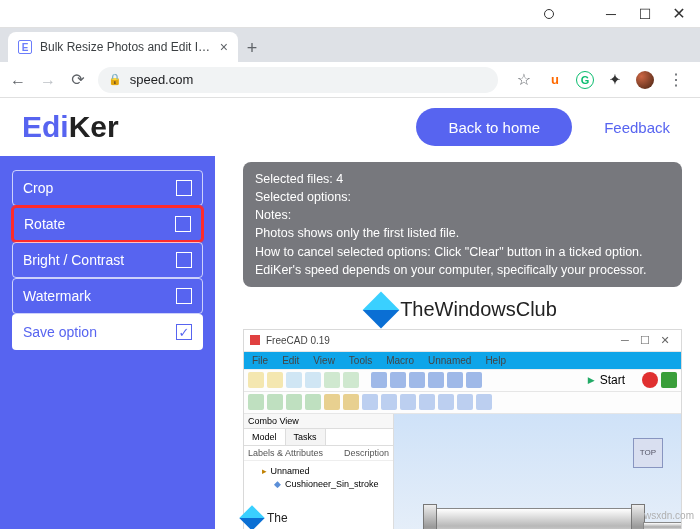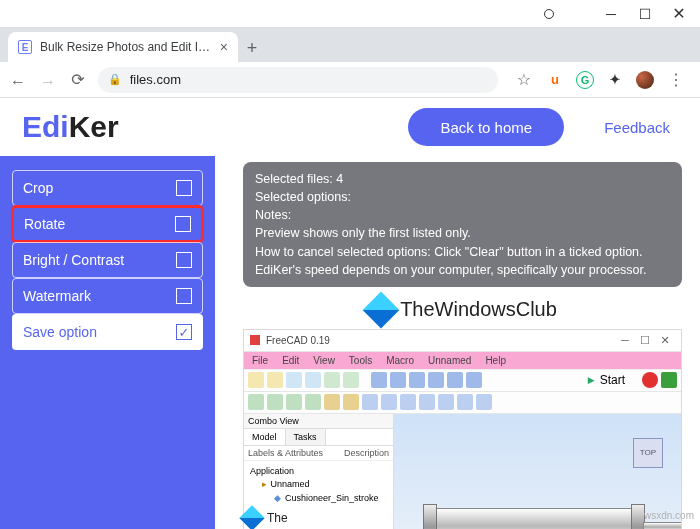--- a/index.html
+++ b/index.html
@@ -21,21 +21,21 @@
 .navicon { width:20px; height:20px; display:flex; align-items:center; justify-content:center; color:#5f6368; font-size:16px;}
 .navicon.disabled { color:#bdc1c6;}
 .omnibox { flex:1; height:26px; background:#f1f3f4; border-radius:13px; display:flex; align-items:center; padding:0 10px; gap:8px;}
 .lock { color:#5f6368; font-size:11px;}
 .url { font-size:13px; color:#202124;}
 .extarea { display:flex; align-items:center; gap:12px; padding:0 6px;}
 .ext { width:18px; height:18px; display:flex; align-items:center; justify-content:center; font-size:13px; font-weight:bold;}
 .avatar { width:18px; height:18px; border-radius:50%; background: radial-gradient(circle at 30% 30%, #cc6644, #442211);}
 
 .page { position:absolute; top:98px; left:0; right:0; bottom:0; background:#fff; display:flex; flex-direction:column;}
-.header { height:58px; display:flex; align-items:center; padding:0 22px; gap:12px;}
+.header { height:58px; display:flex; align-items:center; padding:0 22px; gap:4px;}
 .logo { font-size:30px; font-weight:700;}
 .logo .edi { color:#5764f0;}
 .logo .ker { color:#222;}
 .header-spacer { flex:1;}
 .btn-home { background:#5764f0; color:#fff; border:none; border-radius:22px; height:38px; padding:0 32px; font-size:15px; font-weight:500;}
 .link-feedback { color:#5764f0; font-size:15px; margin-left:28px; margin-right:8px;}
 
 .content { flex:1; display:flex; overflow:hidden;}
 .sidebar { width:215px; background:#5764f0; padding:14px 12px; display:flex; flex-direction:column; gap:0;}
 .opt { border:1px solid rgba(255,255,255,0.7); border-radius:4px; height:36px; display:flex; align-items:center; padding:0 10px; color:#fff; font-size:14px;}
@@ -49,21 +49,21 @@
 .infobox { background:#77787d; color:#fff; border-radius:8px; padding:8px 12px; font-size:12.5px; line-height:1.45;}
 .brand { display:flex; align-items:center; justify-content:center; gap:6px; margin:10px 0 6px;}
 .brand-icon { width:26px; height:26px; transform:rotate(45deg); background:linear-gradient(135deg,#3ad0ff 50%,#0a6fd4 50%);}
 .brand-text { font-size:20px; font-weight:400; color:#222;}
 
 .preview { border:1px solid #d9d9d9; background:#fafafa; height:248px; position:relative; overflow:hidden;}
 .pv-title { height:22px; background:#fff; border-bottom:1px solid #e6e6e6; display:flex; align-items:center; padding:0 6px; font-size:10px; color:#444;}
 .pv-title .fcicon { width:10px; height:10px; background:#e04040; margin-right:6px;}
 .pv-title .spacer{flex:1;}
 .pv-title .wbtn { width:20px; text-align:center; color:#666; font-size:11px;}
-.pv-menu { height:18px; background:#f9a8d4; display:flex; align-items:center; padding:0 8px; gap:14px; font-size:10px; color:#444; border-bottom:1px solid #eee;}
+.pv-menu { height:18px; background:#0ea5e9; display:flex; align-items:center; padding:0 8px; gap:14px; font-size:10px; color:#444; border-bottom:1px solid #eee;}
 .pv-tools { height:22px; background:#fdfdfd; border-bottom:1px solid #e6e6e6; display:flex; align-items:center; padding:0 4px; gap:3px;}
 .tool { width:16px; height:16px; border-radius:2px;}
 .pv-tools2 { height:22px; background:#fdfdfd; border-bottom:1px solid #e6e6e6; display:flex; align-items:center; padding:0 4px; gap:3px;}
 .pv-body { display:flex; height:164px;}
 .combo { width:150px; border-right:1px solid #ddd; background:#fff; font-size:9px; display:flex; flex-direction:column;}
 .combo-tabs { display:flex; border-bottom:1px solid #ddd;}
 .combo-tab { padding:3px 8px; border-right:1px solid #ddd; background:#f4f4f4;}
 .combo-tab.active { background:#fff;}
 .combo-head { display:flex; padding:2px 4px; color:#555; border-bottom:1px solid #eee;}
 .combo-head span:first-child{flex:1;}
@@ -103,21 +103,21 @@
   </div>
   <div class="newtab">+</div>
 </div>
 
 <div class="addrbar">
   <div class="navicon">←</div>
   <div class="navicon disabled">→</div>
   <div class="navicon">⟳</div>
   <div class="omnibox">
     <span class="lock">🔒</span>
-    <span class="url">files.com</span>
+    <span class="url">speed.com</span>
   </div>
   <div class="extarea">
     <span class="navicon">☆</span>
     <span class="ext" style="color:#ff6a00">u</span>
     <span class="ext" style="color:#0bbd6f; border:1px solid #0bbd6f; border-radius:50%; font-size:11px;">G</span>
     <span class="ext" style="color:#333">✦</span>
     <div class="avatar"></div>
     <span class="navicon">⋮</span>
   </div>
 </div>
@@ -159,21 +159,21 @@
           <span class="spacer"></span>
           <span class="checkbox">✓</span>
         </div>
     </div>
 
     <div class="main">
       <div class="infobox">
         <div>Selected files: 4</div>
         <div>Selected options:</div>
         <div>Notes:</div>
-        <div>Preview shows only the first listed only.</div>
+        <div>Photos shows only the first listed file.</div>
         <div>How to cancel selected options: Click "Clear" button in a ticked option.</div>
         <div>EdiKer's speed depends on your computer, specifically your processor.</div>
       </div>
 
       <div class="brand">
         <div class="brand-icon"></div>
         <div class="brand-text">TheWindowsClub</div>
       </div>
 
       <div class="preview">
@@ -234,23 +234,20 @@
             <div style="padding:2px 4px; background:#f7f7f7; border-bottom:1px solid #ddd;">Combo View</div>
             <div class="combo-tabs">
               <div class="combo-tab active">Model</div>
               <div class="combo-tab">Tasks</div>
             </div>
             <div class="combo-head">
               <span>Labels &amp; Attributes</span>
               <span>Description</span>
             </div>
             <div class="tree">
-              <div class="row">
-                  <span>Application</span>
-                </div>
               <div class="row ind1">
                   <span style="color:#c08000">▸</span>
                   <span>Unnamed</span>
                 </div>
               <div class="row ind2">
                   <span style="color:#5b8fd8">◆</span>
                   <span>Cushioneer_Sin_stroke</span>
                 </div>
             </div>
 

